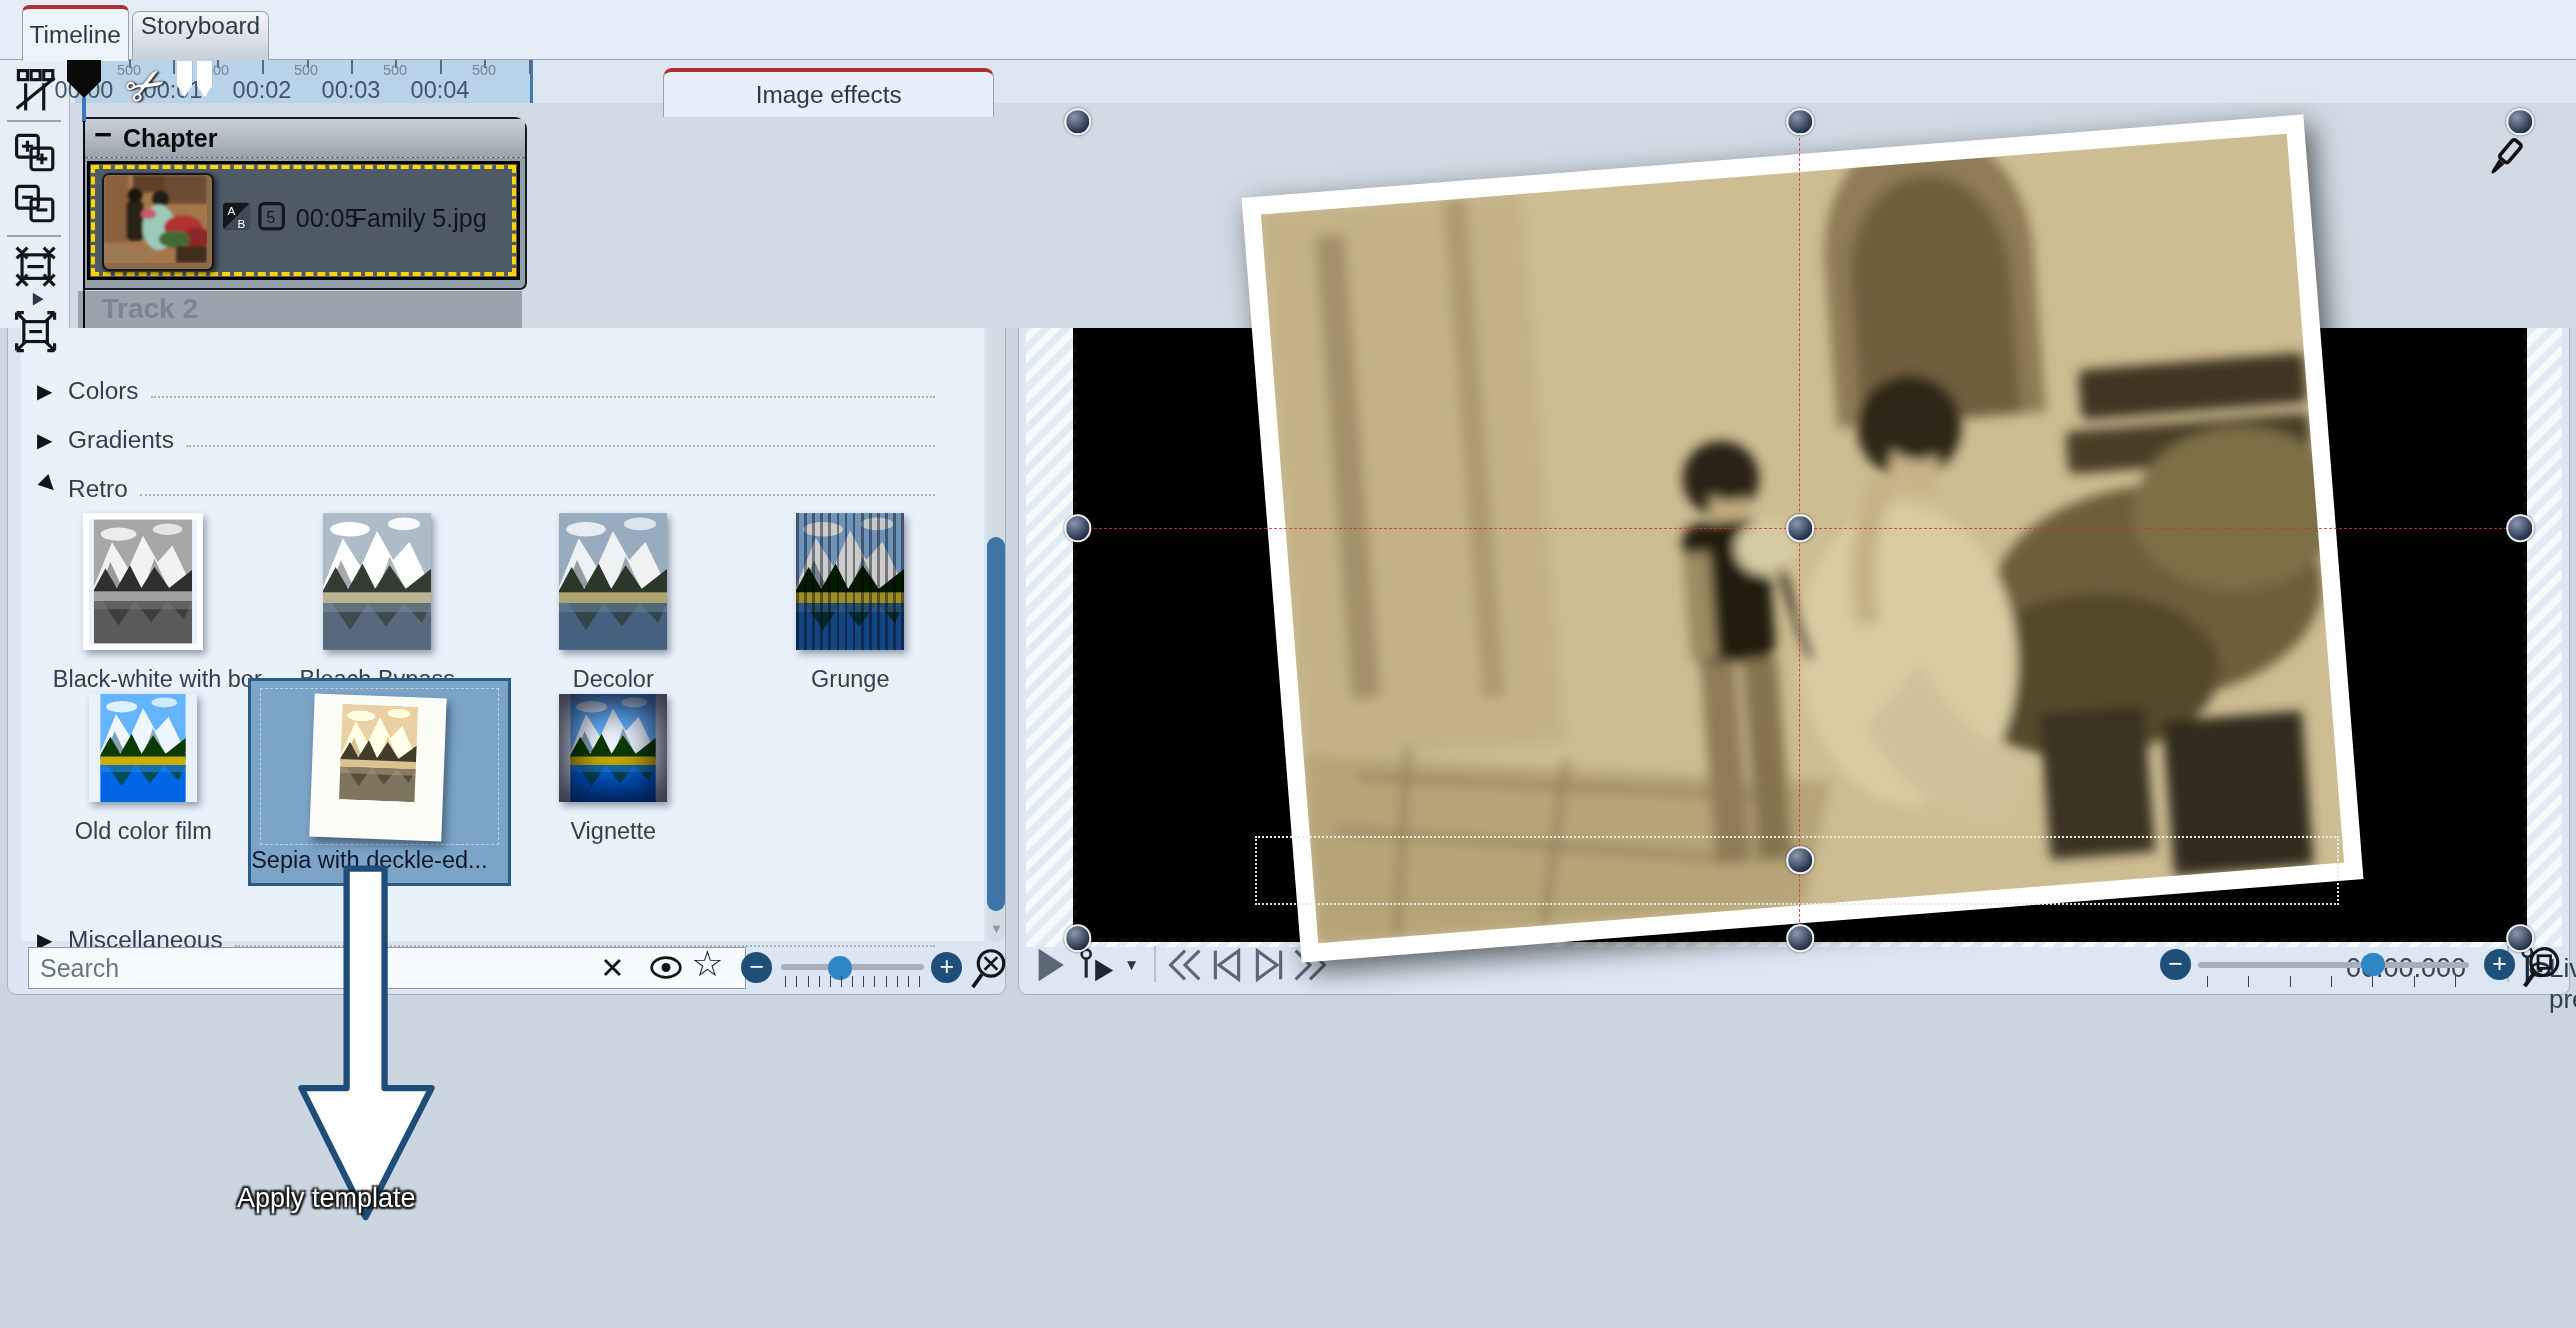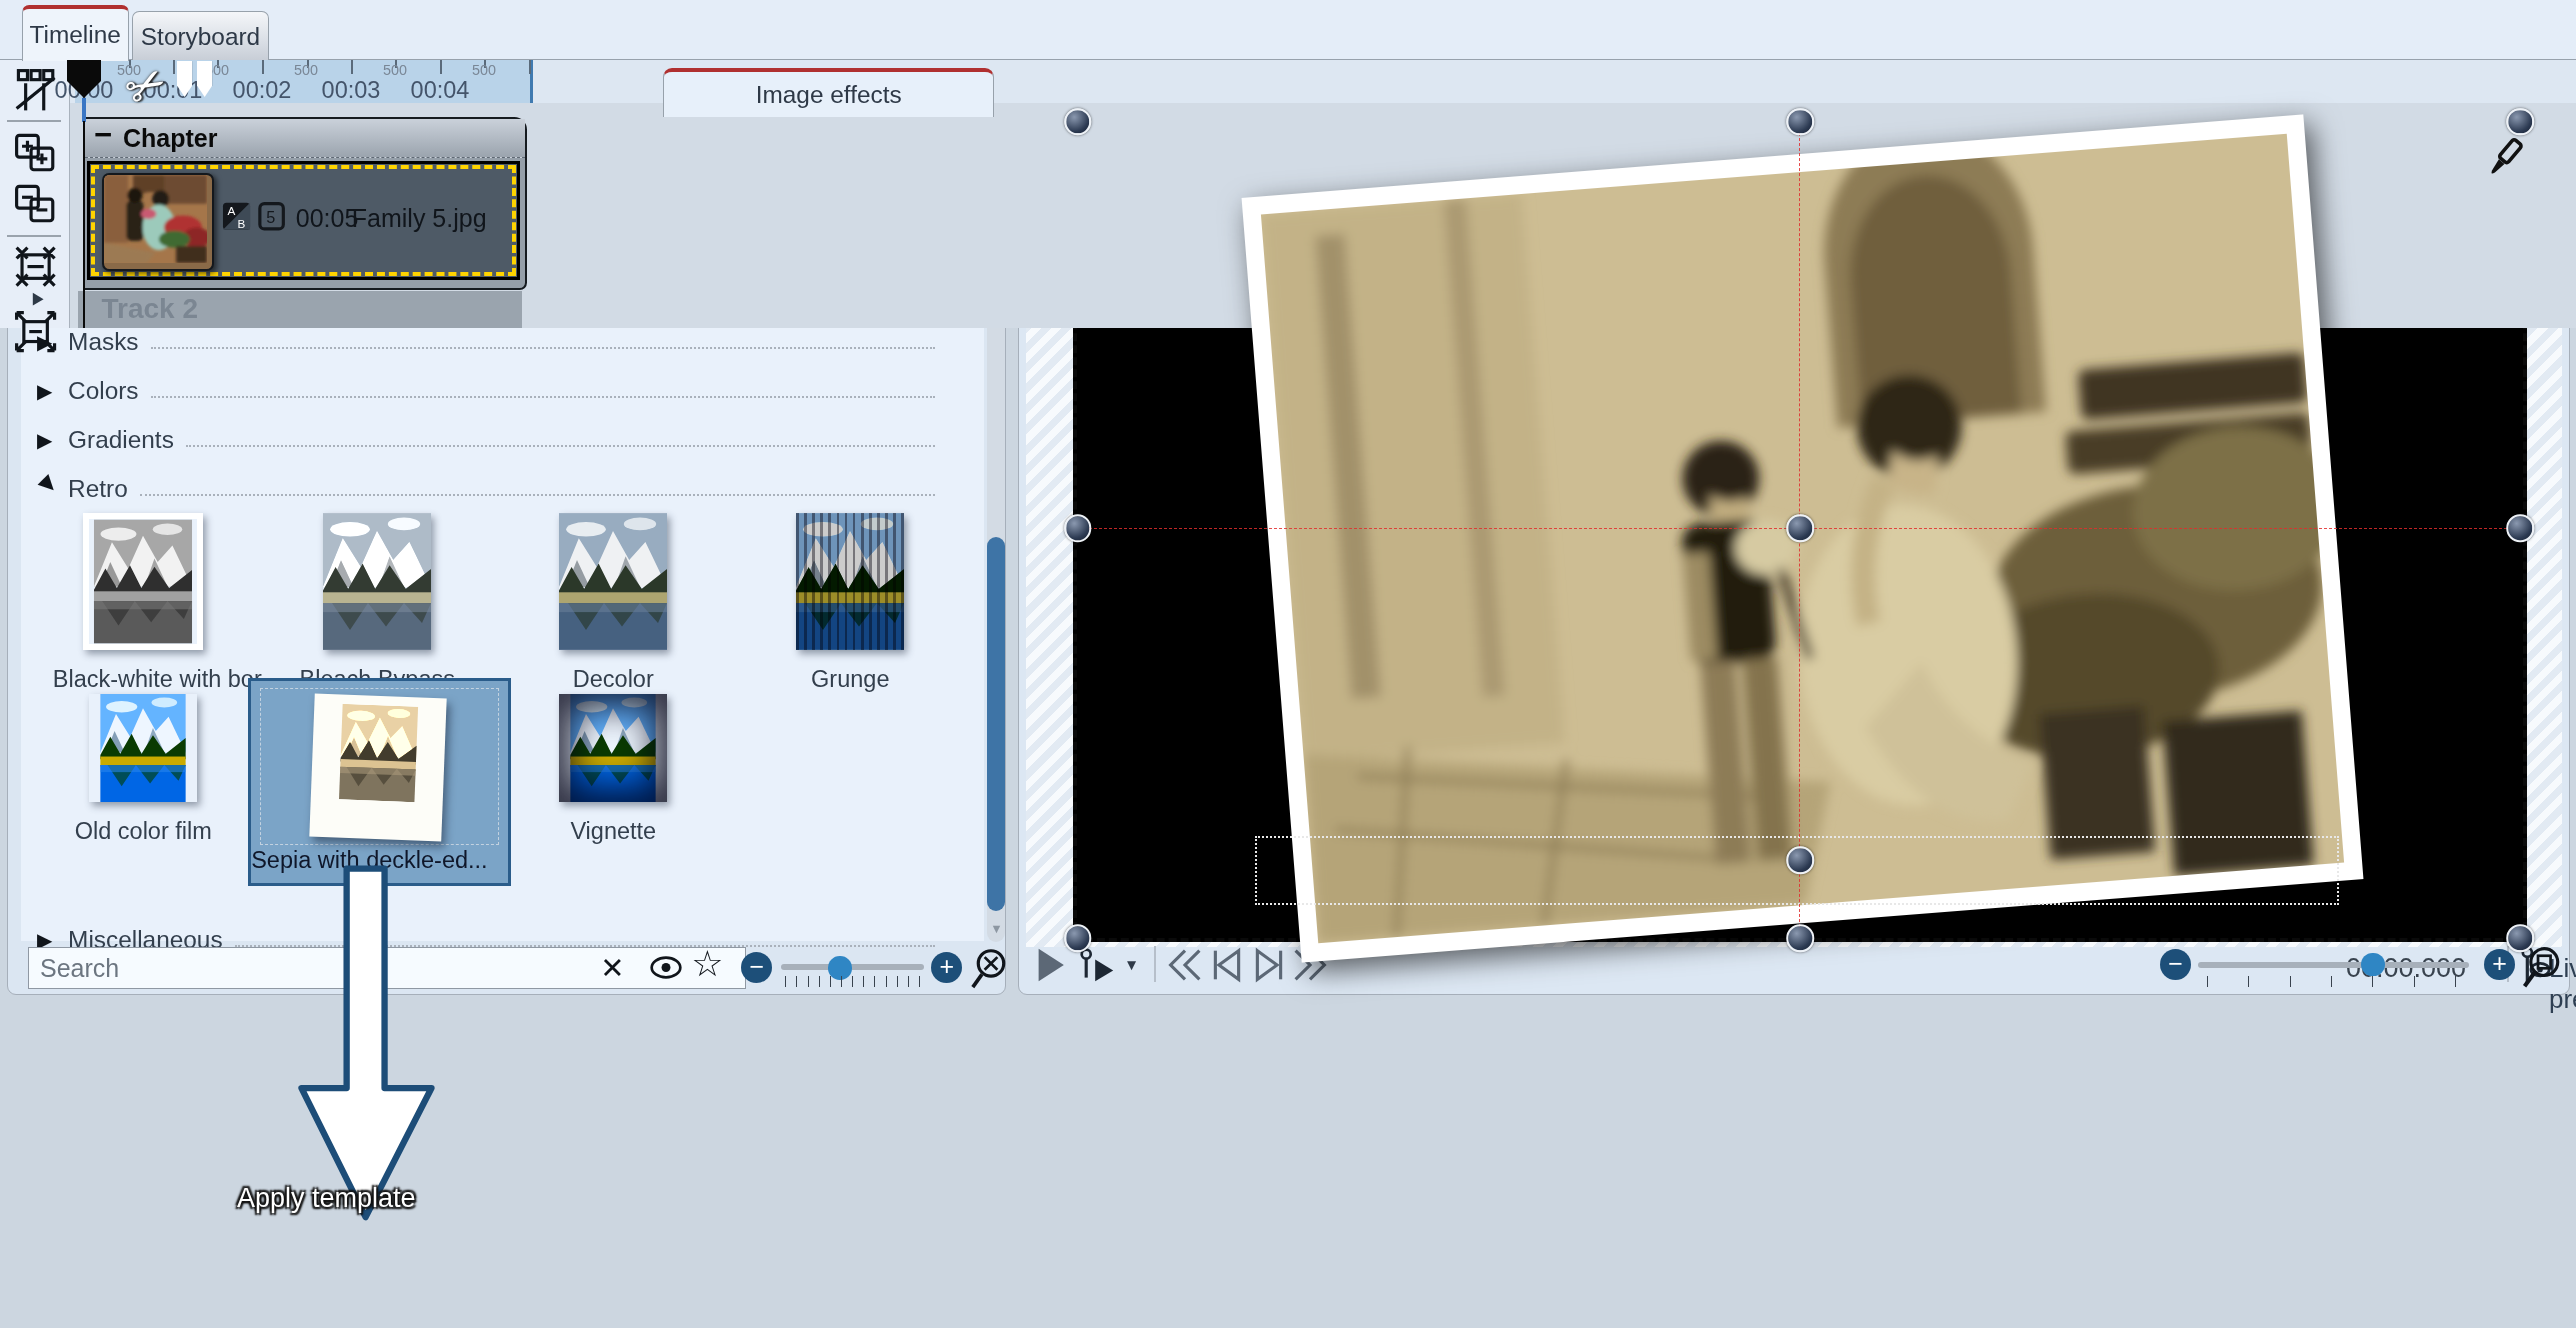--- a/index.html
+++ b/index.html
@@ -97,21 +97,21 @@
   #timecode{position:absolute;left:1327px;top:12.6px;width:126px;font-size:27px;color:#39434e;}
   #liveprev-label{position:absolute;left:1530px;top:12.6px;font-size:26px;color:#2e3f52;}
 
   
   #tl-tabstrip{position:absolute;left:0;top:0;width:2576px;height:60px;background:#e4edf8;border-bottom:1.8px solid #97a1ac;box-sizing:border-box;}
   #tab-timeline{position:absolute;left:21.7px;top:5.4px;width:107px;height:56px;background:#eef4fb;
       border:0.9px solid #97a1ab;border-bottom:none;border-top:4.5px solid #b03030;border-radius:7.2px 7.2px 0 0;
       box-sizing:border-box;display:flex;align-items:center;justify-content:center;font-size:24.4px;z-index:3;}
   #tab-storyboard{position:absolute;left:132px;top:10.8px;width:137px;height:51px;
       background:linear-gradient(#f4f6f9,#d9dee5 60%,#c6ccd5);border:0.9px solid #97a1ab;border-bottom:none;
-      border-radius:7.2px 7.2px 0 0;box-sizing:border-box;display:flex;align-items:center;justify-content:center;font-size:24.4px;}
+      border-radius:7.2px 7.2px 0 0;box-sizing:border-box;display:flex;justify-content:center;font-size:24.4px;}
   #tl-toolcol{position:absolute;left:0;top:60px;width:70px;height:268px;background:#e7eef8;border-right:0.9px solid #a9b2bd;box-sizing:border-box;}
   .tl-tool{position:absolute;left:12.6px;color:#10151b;cursor:pointer;}
   .tl-sep{position:absolute;left:7.2px;width:54px;height:1.8px;background:#9aa3ad;}
   #ruler{position:absolute;left:70px;top:60px;width:2506px;height:43px;background:#dde7f2;}
   #ruler-band{position:absolute;left:5.4px;top:0;width:456px;height:43px;background:#b9d3e9;}
   #ruler-end{position:absolute;left:460px;top:0;width:2.7px;height:43px;background:#3f7ab0;}
   .rtick{position:absolute;top:0;width:1.8px;height:13.5px;background:#5a6a7a;}
   .rtick.minor{height:8.1px;}
   .rlabel{position:absolute;top:17px;width:90px;text-align:center;font-size:23.5px;color:#44546a;}
   .rminor{position:absolute;top:1.8px;width:54px;text-align:center;font-size:14.4px;color:#7a8796;}
@@ -231,25 +231,20 @@
     <div class="cat" style="top:105px">
         <span class="tri">▶</span>
         <span class="cat-label">Text friendly 2</span>
         <span class="leader"></span>
       </div>
     <div class="cat" style="top:153px">
         <span class="tri">▶</span>
         <span class="cat-label">Frames</span>
         <span class="leader"></span>
       </div>
-    <div class="cat" style="top:202px">
-        <span class="tri">▶</span>
-        <span class="cat-label">Masks</span>
-        <span class="leader"></span>
-      </div>
     <div class="cat" style="top:251px">
         <span class="tri">▶</span>
         <span class="cat-label">Colors</span>
         <span class="leader"></span>
       </div>
     <div class="cat" style="top:300px">
         <span class="tri">▶</span>
         <span class="cat-label">Gradients</span>
         <span class="leader"></span>
       </div>

